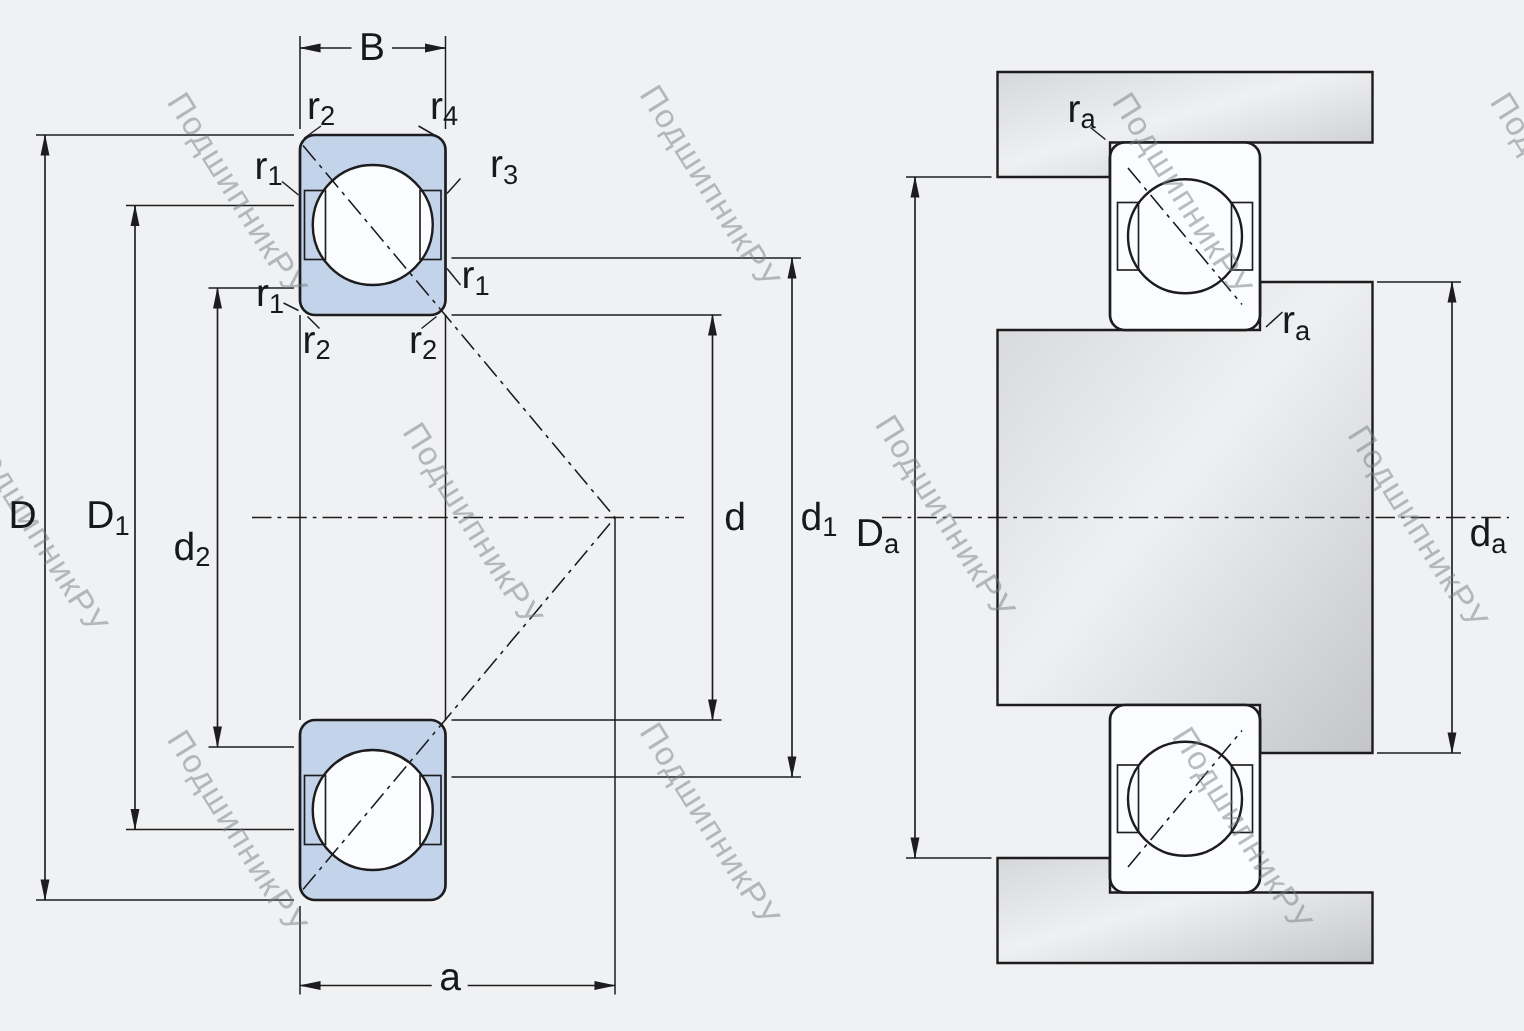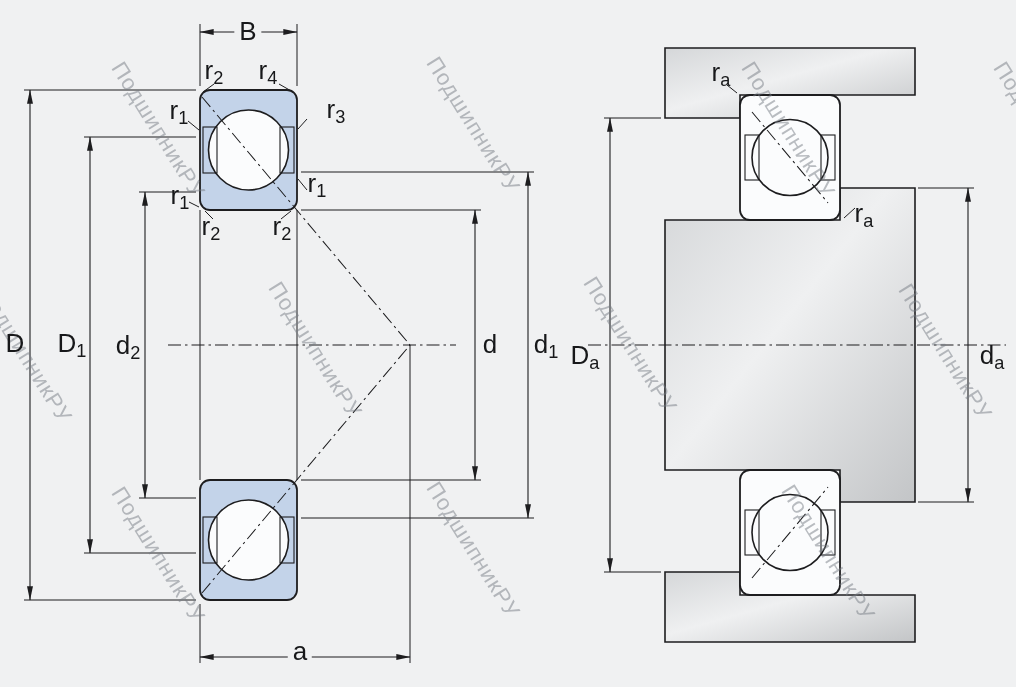--- a/index.html
+++ b/index.html
@@ -197,21 +197,21 @@
   <div class="wm" style="left:158px;top:555px">ПодшипникРУ</div>
   <div class="wm" style="left:473px;top:550px">ПодшипникРУ</div>
   <div class="wm" style="left:828px;top:553px">ПодшипникРУ</div>
 
   <div class="lbl onl" style="left:248px;top:33px">
     <span class="lm">B</span><span class="ls"></span>
   </div>
   <div class="lbl" style="left:214px;top:72px">
     <span class="lm">r</span><span class="ls">2</span>
   </div>
-  <div class="lbl" style="left:268px;top:72px">
+  <div class="lbl" style="left:296px;top:72px">
     <span class="lm">r</span><span class="ls">4</span>
   </div>
   <div class="lbl" style="left:179px;top:112px">
     <span class="lm">r</span><span class="ls">1</span>
   </div>
   <div class="lbl" style="left:336px;top:111px">
     <span class="lm">r</span><span class="ls">3</span>
   </div>
   <div class="lbl" style="left:180px;top:197px">
     <span class="lm">r</span><span class="ls">1</span>
@@ -224,21 +224,21 @@
   </div>
   <div class="lbl" style="left:282px;top:228px">
     <span class="lm">r</span><span class="ls">2</span>
   </div>
   <div class="lbl" style="left:15px;top:345px">
     <span class="lm">D</span><span class="ls"></span>
   </div>
   <div class="lbl" style="left:72px;top:345px">
     <span class="lm">D</span><span class="ls">1</span>
   </div>
-  <div class="lbl" style="left:128px;top:347px">
+  <div class="lbl" style="left:128px;top:366px">
     <span class="lm">d</span><span class="ls">2</span>
   </div>
   <div class="lbl" style="left:490px;top:346px">
     <span class="lm">d</span><span class="ls"></span>
   </div>
   <div class="lbl" style="left:546px;top:346px">
     <span class="lm">d</span><span class="ls">1</span>
   </div>
   <div class="lbl onl" style="left:300px;top:653px">
     <span class="lm">a</span><span class="ls"></span>

